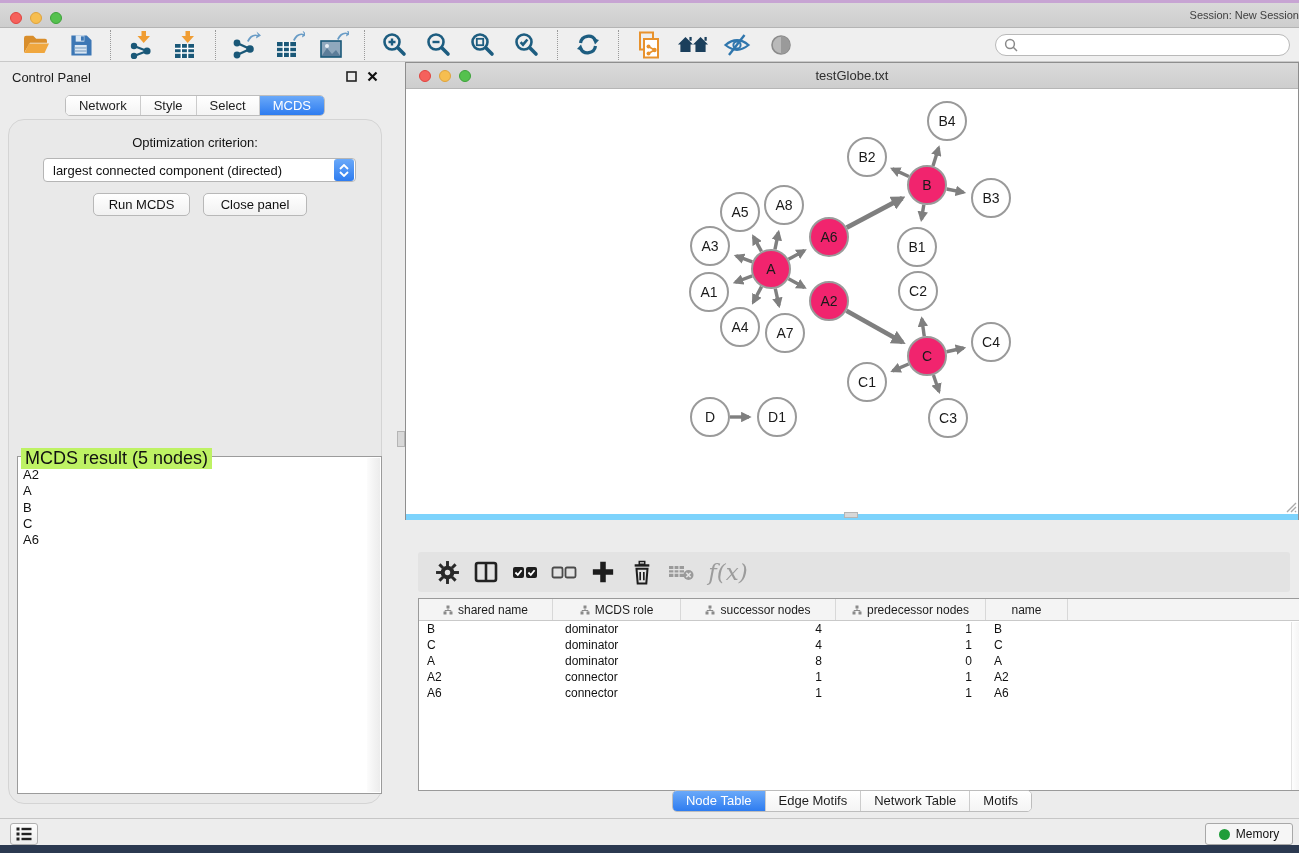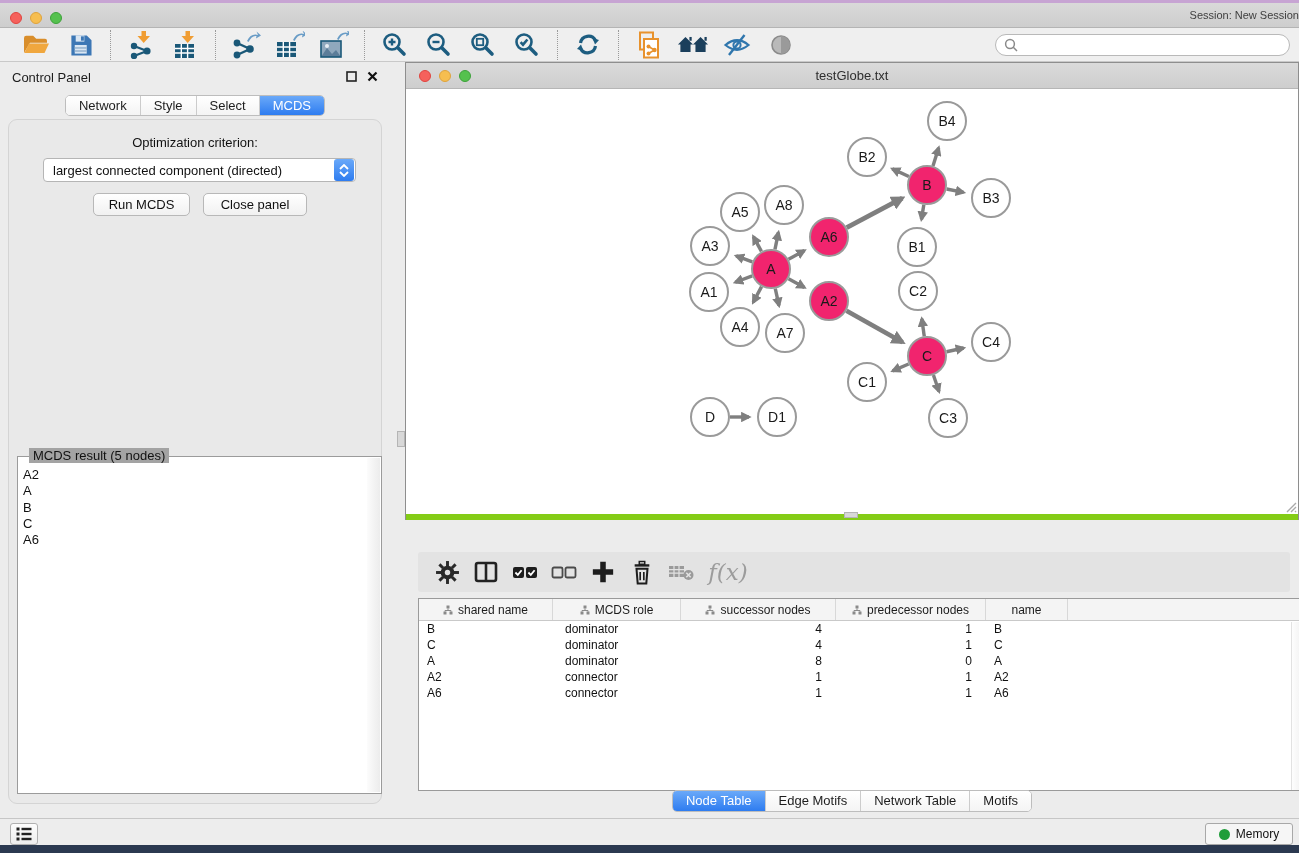--- a/index.html
+++ b/index.html
@@ -34,46 +34,46 @@
   .panel-head .ptitle { position:absolute; left:12px; top:8px; font-size:13px; color:#1c1c1c; }
   .winctl { position:absolute; top:9px; display:flex; gap:10px; }
   .winctl svg { display:block; }
   #cp-tabs { position:absolute; top:33px; left:0; right:0; width:fit-content; margin:0 auto; height:21px; }
   .seg { display:flex; border:1px solid #bdbdbd; border-radius:5px; overflow:hidden; background:#fff; height:100%; }
   .seg .tab { padding:2px 13px; font-size:13px; color:#1d1d1d; line-height:16px;
       border-right:1px solid #cccccc; background:linear-gradient(#ffffff,#f4f4f4); cursor:pointer; white-space:nowrap; }
   .seg .tab:last-child { border-right:none; }
   .seg .tab.sel { background:linear-gradient(#6aa9f9,#2e7cf0); color:#fff; }
   #cp-inner { position:absolute; left:8px; top:57px; width:374px; height:685px;
-      background:#e9e9e9; border:1px solid #d4d4d4; border-radius:9px; }
+      background:#e9e9e9; border:1px solid #d4d4d4; border-radius:16px; }
   #opt-label { position:absolute; top:15px; width:100%; text-align:center; font-size:13px; color:#111; }
   #criterion-select { position:absolute; left:34px; top:38px; width:313px; height:24px; background:#fff;
       border:1px solid #b5b5b5; border-radius:4px; display:flex; align-items:center; cursor:pointer; }
   #criterion-select .val { flex:1; font-size:13px; color:#111; padding-left:9px; white-space:nowrap; }
   #criterion-select .stepper { width:20px; height:22px; border-radius:3px; margin-right:1px;
       background:linear-gradient(#6aa9f9,#2e7cf0); display:flex; flex-direction:column;
       align-items:center; justify-content:center; gap:1px; }
   .btn { position:absolute; height:23px; background:linear-gradient(#ffffff,#f1f1f1);
       border:1px solid #b8b8b8; border-radius:5px; font-size:13px; color:#111;
       font-family:"Liberation Sans",sans-serif; cursor:pointer; }
   #run-btn { left:84px; top:73px; width:97px; }
   #closep-btn { left:194px; top:73px; width:104px; }
   #result-box { position:absolute; left:8px; top:336px; width:365px; height:338px;
       border:1px solid #9b9b9b; background:#fff; }
-  #result-box .legend { position:absolute; top:-9px; left:11px; background:#a3a3a3;
-      padding:0 4px; font-size:13px; color:#111; }
+  #result-box .legend { position:absolute; top:-9px; left:3px; background:#bef264;
+      padding:0 4px; font-size:18px; color:#111; }
   #mcds-list { position:absolute; left:1px; top:6px; bottom:1px; right:14px; overflow:hidden;
       padding:4px 0 0 4px; }
   .mcds-item { font-size:13px; color:#111; line-height:16.3px; cursor:default; }
   #mcds-scroll { position:absolute; top:1px; right:1px; bottom:1px; width:13px;
       background:linear-gradient(to right,#fcfcfc,#ececec); }
 
   
   #network-window { left:405px; top:62px; width:894px; height:516px;
-      border:1px solid #8e8e8e; background:#84cc16; }
+      border:1px solid #8e8e8e; background:#7dd3fc; }
   #net-titlebar { position:absolute; left:0; top:0; width:100%; height:26px;
       background:linear-gradient(#dadada,#cecece); border-bottom:1px solid #b6b6b6; }
   #net-titlebar .title { text-align:center; font-size:13px; color:#2e2e2e; line-height:25px; }
   #net-canvas { position:absolute; left:0; top:26px; width:892px; height:425px; background:#fff; }
   #resize-grip { position:absolute; right:1px; bottom:1px; width:14px; height:14px; cursor:nwse-resize; }
   .split-handle { background:#d8d8d8; border:1px solid #b5b5b5; }
   #vsplit-handle { left:397px; top:431px; width:8px; height:16px; }
   #hsplit-handle { left:844px; top:512px; width:14px; height:6px; }
 
   

